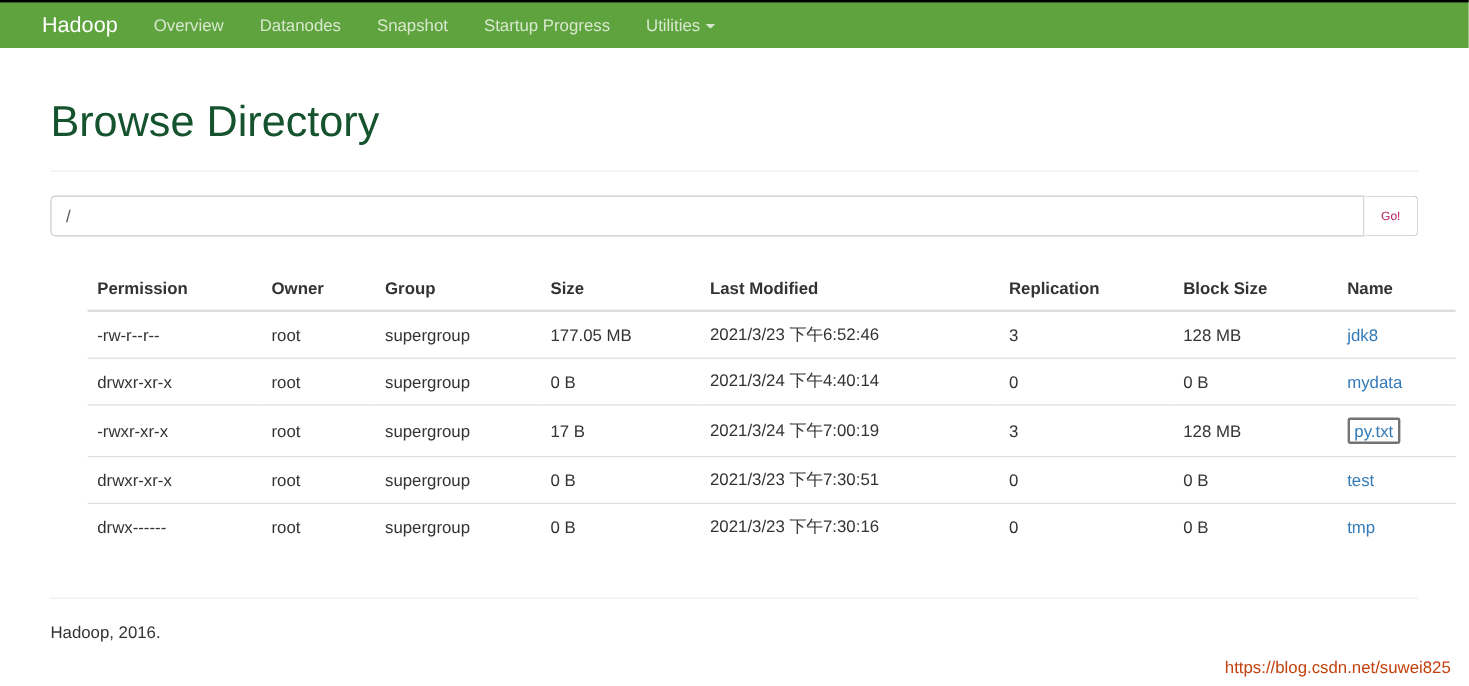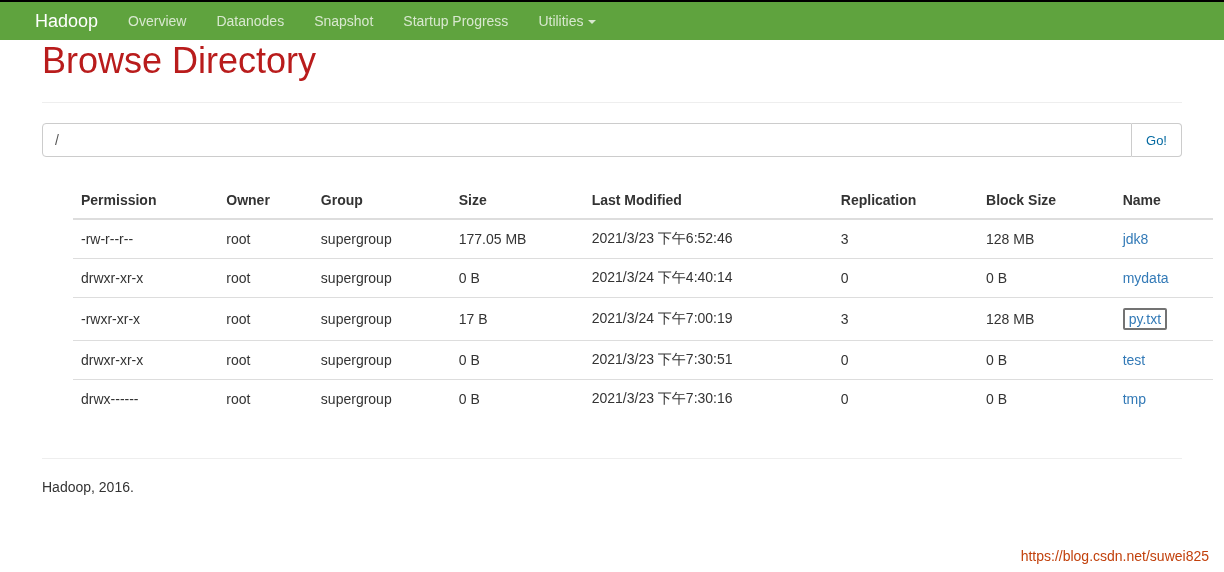--- a/index.html
+++ b/index.html
@@ -2,25 +2,25 @@
 <html><head>
   <meta charset="utf-8">
   <style>
     * { margin: 0; padding: 0; box-sizing: border-box; }
     body { font-family: "Helvetica Neue", Helvetica, Arial, sans-serif; font-size: 14px; color: #333; background: #fff; }
     .navbar { background: #5fa33e; border-top: 2px solid #000; display: flex; align-items: center; padding: 0 20px; height: 40px; }
     .navbar-brand { color: #fff; font-size: 18px; padding: 0 15px; text-decoration: none; font-weight: 500; }
     .navbar-item { color: #d8e8cf; font-size: 14px; padding: 0 15px; text-decoration: none; cursor: pointer; }
     .dropdown-caret { display: inline-block; width: 0; height: 0; margin-left: 4px; vertical-align: middle; border-top: 4px dashed #d8e8cf; border-right: 4px solid transparent; border-left: 4px solid transparent; }
     .container { max-width: 1170px; margin: 0 auto; padding: 0 15px; }
-    .page-title { font-size: 36px; font-weight: 400; color: #b91c1c; margin-bottom: 20px; }
+    .page-title { font-size: 36px; font-weight: 400; color: #14532d; margin-top: 40px; margin-bottom: 20px; }
     hr { border: 0; border-top: 1px solid #eee; margin-bottom: 20px; }
     .input-row { display: flex; margin-bottom: 25px; }
     .path-input { flex: 1; padding: 8px 12px; font-size: 14px; border: 1px solid #ccc; border-radius: 4px 0 0 4px; outline: none; color: #555; }
-    .go-button { padding: 8px 14px; font-size: 13px; border: 1px solid #ccc; border-left: 0; background: #fff; border-radius: 0 4px 4px 0; cursor: pointer; color: #0369a1; }
+    .go-button { padding: 8px 14px; font-size: 10px; border: 1px solid #ccc; border-left: 0; background: #fff; border-radius: 0 4px 4px 0; cursor: pointer; color: #be185d; }
     table { width: 100%; border-collapse: collapse; margin-bottom: 40px; margin-left: 31px; }
     th { text-align: left; padding: 10px 8px; border-bottom: 2px solid #ddd; font-weight: 700; font-size: 14px; color: #333; }
     td { padding: 10px 8px; border-top: 1px solid #ddd; font-size: 14px; color: #333; }
     .name-link { color: #337ab7; text-decoration: none; cursor: pointer; }
     .highlight-box { border: 2px solid #737373; padding: 1px 4px; display: inline-block; border-radius: 2px; text-align: right; }
     .footer { color: #333; font-size: 14px; padding-bottom: 20px; }
     .watermark { position: fixed; bottom: 8px; right: 15px; color: #c2410c; font-size: 14px; pointer-events: none; }
   </style>
 </head>
 <body>

